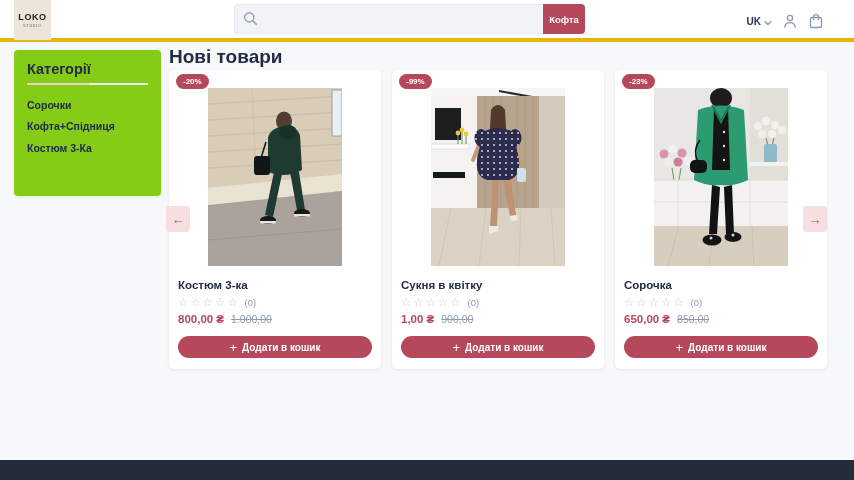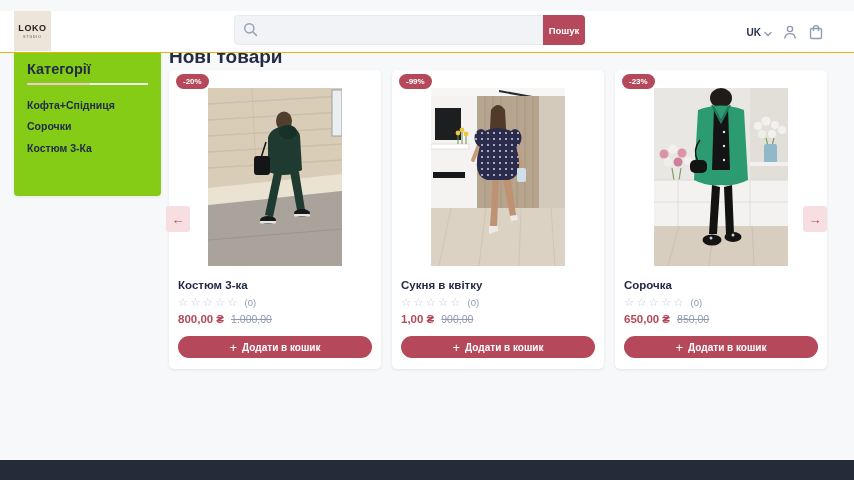--- a/index.html
+++ b/index.html
@@ -1,21 +1,21 @@
 <!DOCTYPE html>
 <html><head>
 <meta charset="utf-8">
 <style>
   * { margin:0; padding:0; box-sizing:border-box; }
   html,body { width:854px; height:480px; }
   body { font-family:"Liberation Sans", sans-serif; }
   .screen { position:relative; width:854px; height:480px; background:#f7f8fa; overflow:hidden; }
 
   
-  .header { position:absolute; top:0; left:0; right:0; height:42px; background:#ffffff; border-bottom:1px solid #eab308; z-index:5;margin-top:11px; }
+  .header { position:absolute; top:0; left:0; right:0; height:42px; background:#ffffff; border-bottom:4px solid #eab308; z-index:5; }
   .logo { position:absolute; left:14px; top:0; width:37px; height:40px; background:#ebe5da; display:flex; flex-direction:column; align-items:center; justify-content:center; cursor:pointer; }
   .logo-title { font-size:9px; font-weight:700; letter-spacing:0.6px; color:#23201d; line-height:10px; }
   .logo-sub { font-size:5px; letter-spacing:1px; color:#5a554e; transform:scale(0.75); }
   .search-wrap { position:absolute; left:234px; top:4px; height:30px; display:flex; }
   .search-box { position:relative; width:309px; height:30px; }
   .search-input { width:100%; height:100%; background:#f1f3f7; border:1px solid #e6eaf1; border-right:none; border-radius:4px 0 0 4px; padding:0 8px 0 30px; font-size:11px; color:#232c47; outline:none; font-family:inherit; }
   .search-icon { position:absolute; left:9px; top:7px; width:15px; height:15px; pointer-events:none; }
   .search-btn { width:42px; height:30px; border:none; background:#b5485a; color:#ffffff; font-size:9.5px; font-weight:700; border-radius:0 4px 4px 0; cursor:pointer; font-family:inherit; }
   .header-right { position:absolute; right:30px; top:0; height:42px; display:flex; align-items:center; gap:9px;text-align:center; }
   .lang { display:flex; align-items:center; gap:3px; cursor:pointer; }
@@ -68,21 +68,21 @@
     <div class="search-wrap">
       <div class="search-box">
         <input class="search-input" type="text" placeholder="" style="">
         <span class="search-icon">
           <svg width="15" height="15" viewBox="0 0 15 15">
               <circle cx="6.3" cy="6.3" r="4.6" fill="none" stroke="#98a2b5" stroke-width="1.5"></circle>
               <line x1="9.8" y1="9.8" x2="13.4" y2="13.4" stroke="#98a2b5" stroke-width="1.5" stroke-linecap="round"></line>
             </svg>
         </span>
       </div>
-      <button class="search-btn">Пошук</button>
+      <button class="search-btn">Кофта</button>
     </div>
 
     <div class="header-right">
       <div class="lang">
         <span class="lang-label">UK</span>
         <span>
           <svg width="8" height="6" viewBox="0 0 8 6">
               <path d="M1,1.5 L4,4.5 L7,1.5" fill="none" stroke="#8f9bb3" stroke-width="1.4" stroke-linecap="round"></path>
             </svg>
         </span>
@@ -99,22 +99,22 @@
             <path d="M5.5,6.5 V4 Q5.5,1.6 8,1.6 Q10.5,1.6 10.5,4 V6.5" fill="none" stroke="#8f9bb3" stroke-width="1.4" stroke-linecap="round"></path>
           </svg>
       </div>
     </div>
   </div>
 
   <aside class="sidebar">
     <div class="sidebar-title">Категорії</div>
     <div class="sidebar-underline"></div>
     <ul class="cat-list">
+      <li>Сорочки</li>
       <li>Кофта+Спідниця</li>
-      <li>Сорочки</li>
       <li>Костюм 3-Ка</li>
     </ul>
   </aside>
 
   <h1 class="main-title">Нові товари</h1>
 
   <div class="cards">
 
     <div class="card">
       <span class="badge">-20%</span>

